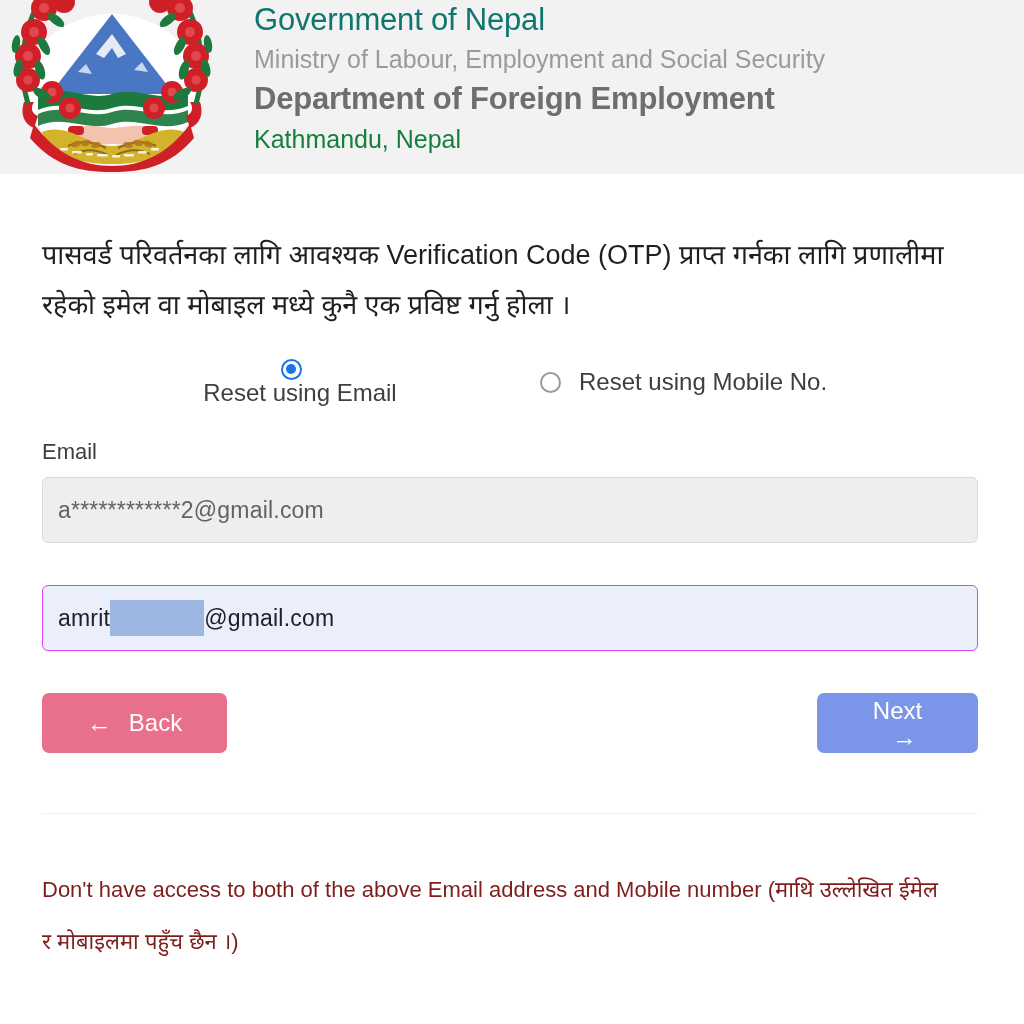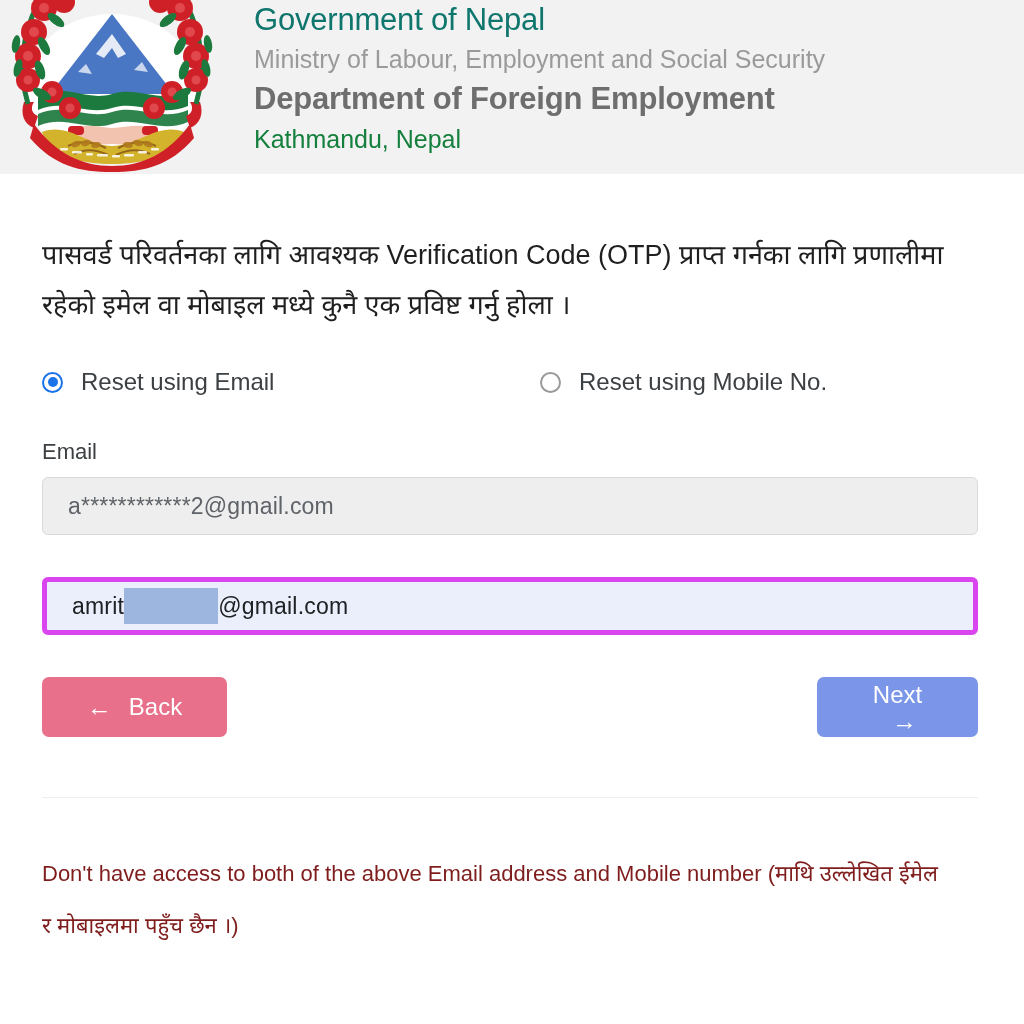--- a/index.html
+++ b/index.html
@@ -96,21 +96,21 @@
     display: flex;
     align-items: center;
     margin-top: 37px;
     height: 30px;
   }
   .radio-option {
     display: flex;
     align-items: center;
     cursor: pointer;
   }
-  .radio-option.first { width: 498px; }
+  .radio-option.first { width: 498px; flex-direction: column; }
 
   .radio-dot {
     width: 21px;
     height: 21px;
     border-radius: 50%;
     box-sizing: border-box;
     flex: 0 0 21px;
     position: relative;
   }
   .radio-dot.on {
@@ -139,39 +139,39 @@
 
   
   .field-block { margin-top: 42px; }
   .field-label {
     font-size: 22px;
     color: #3c4043;
     line-height: 26px;
     margin-bottom: 12px;
   }
   .field-input {
-    height: 58px;
+    height: 66px;
     border-radius: 6px;
     box-sizing: border-box;
     display: flex;
     align-items: center;
-    padding-left: 25px;
+    padding-left: 15px;
     font-size: 23px;
     color: #3c4043;
     letter-spacing: 0.2px;
     width: 936px;
   }
   .field-input.readonly {
     background: #eeeeee;
     border: 1px solid #dadada;
     color: #5f6368;
   }
   .field-input.active {
     background: #eaeffb;
-    border: 5px solid #d946ef;
+    border: 1px solid #d946ef;
     color: #202124;
   }
   .redaction {
     display: inline-block;
     width: 94px;
     height: 36px;
     background: #9db6e0;
     vertical-align: middle;
     margin: 0 0px;
   }

